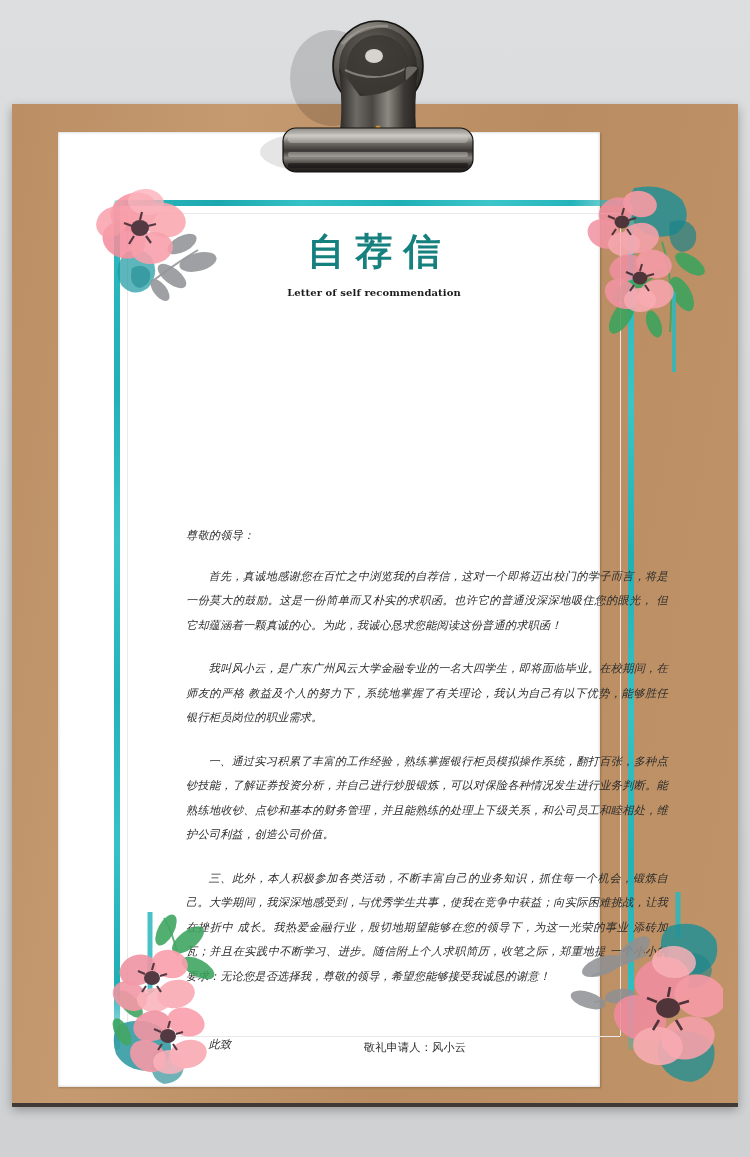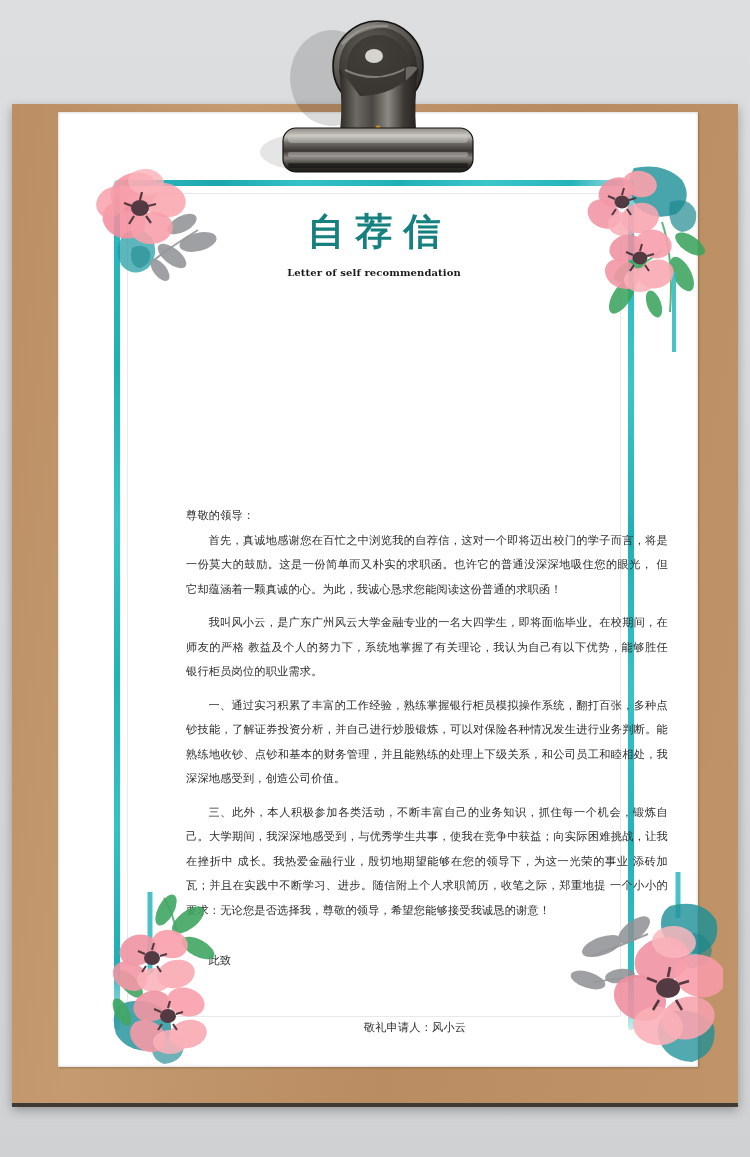--- a/index.html
+++ b/index.html
@@ -39,22 +39,22 @@
     position: absolute;
     left: 0; right: 0; bottom: -3px;
     height: 3px;
     background: #3f3a36;
   }
 
   
   .paper {
     position: absolute;
     left: 46px;
-    top: 8px;
-    width: 640px;
+    top: 28px;
+    width: 542px;
     height: 955px;
     background: #ffffff;
     box-shadow: 0 0 3px rgba(0,0,0,0.25) inset, 1px 1px 2px rgba(0,0,0,0.20);
   }
 
   
   .clip {
     position: absolute;
     left: 0; top: 0;
     width: 750px; height: 200px;
@@ -143,27 +143,28 @@
     top: 392px;
     width: 482px;
   }
   .letter p {
     font-family: "DejaVu Sans", "Liberation Sans", sans-serif;
     font-size: 11.2px;
     line-height: 24.5px;
     color: #2d2d2d;
     text-align: justify;
     letter-spacing: 0.2px;
+    font-style: italic;
   }
   .p-salutation { text-indent: 0; }
   .p-greeting { text-indent: 2em; }
-  .p-indent { text-indent: 2em; }
-  .gap { margin-top: 9px; }
-
-  .closing { margin-top: 26px; }
+  .p-indent { text-indent: 2em; margin-top: 16px; }
+  .gap { margin-top: 19px; }
+
+  .closing { margin-top: 44px; }
   .closing-1 { text-indent: 2em; }
 
   .signature-row {
     position: absolute;
     left: 128px;
     top: 908px;
     width: 482px;
     display: flex;
     justify-content: center;
     align-items: baseline;
@@ -206,21 +207,21 @@
 
     <div class="header">
       <div class="title-cn">自荐信</div>
       <div class="title-en">Letter of self recommendation</div>
     </div>
 
     <div class="letter">
       <p class="p-salutation">尊敬的领导：</p>
       <p class="p-indent">首先，真诚地感谢您在百忙之中浏览我的自荐信，这对一个即将迈出校门的学子而言，将是一份莫大的鼓励。这是一份简单而又朴实的求职函。也许它的普通没深深地吸住您的眼光， 但它却蕴涵着一颗真诚的心。为此，我诚心恳求您能阅读这份普通的求职函！</p>
       <p class="p-indent gap">我叫风小云，是广东广州风云大学金融专业的一名大四学生，即将面临毕业。在校期间，在师友的严格 教益及个人的努力下，系统地掌握了有关理论，我认为自己有以下优势，能够胜任银行柜员岗位的职业需求。</p>
-      <p class="p-indent gap">一、通过实习积累了丰富的工作经验，熟练掌握银行柜员模拟操作系统，翻打百张，多种点钞技能，了解证券投资分析，并自己进行炒股锻炼，可以对保险各种情况发生进行业务判断。能熟练地收钞、点钞和基本的财务管理，并且能熟练的处理上下级关系，和公司员工和睦相处，我深深地感受到，创造公司价值。</p>
+      <p class="p-indent gap">一、通过实习积累了丰富的工作经验，熟练掌握银行柜员模拟操作系统，翻打百张，多种点钞技能，了解证券投资分析，并自己进行炒股锻炼，可以对保险各种情况发生进行业务判断。能熟练地收钞、点钞和基本的财务管理，并且能熟练的处理上下级关系，和公司员工和睦相处，维护公司利益，创造公司价值。</p>
       <p class="p-indent gap">三、此外，本人积极参加各类活动，不断丰富自己的业务知识，抓住每一个机会，锻炼自己。大学期间，我深深地感受到，与优秀学生共事，使我在竞争中获益；向实际困难挑战，让我在挫折中 成长。我热爱金融行业，殷切地期望能够在您的领导下，为这一光荣的事业 添砖加瓦；并且在实践中不断学习、进步。随信附上个人求职简历，收笔之际，郑重地提 一个小小的要求：无论您是否选择我，尊敬的领导，希望您能够接受我诚恳的谢意！</p>
       <p class="closing closing-1">此致</p>
     </div>
 
     <div class="signature-row">
       <span class="sig-left">敬礼</span>
       <span class="sig-right">申请人：风小云</span>
     </div>
 
     <svg class="floral fl-tl" viewBox="0 0 150 150">

